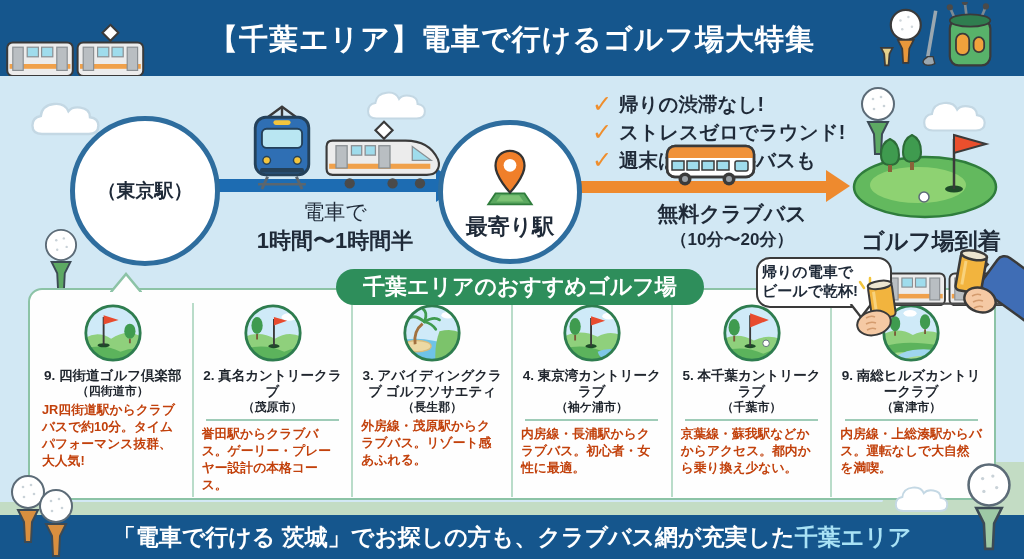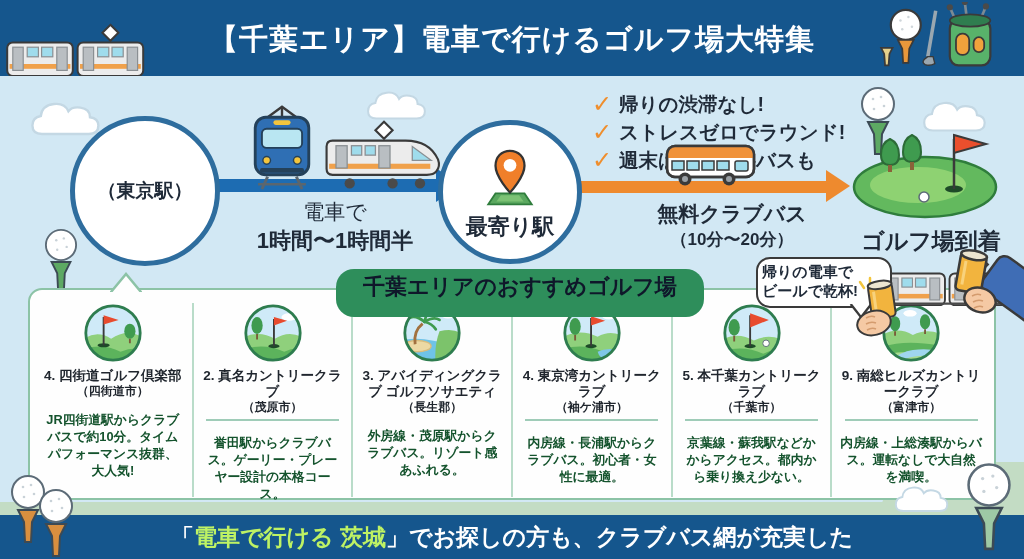--- a/index.html
+++ b/index.html
@@ -40,51 +40,51 @@
   .bcheck{color:#ef8e2d;font-size:24px;font-weight:900;line-height:1;}
   .blabel{font-size:19.5px;font-weight:800;}
   .busic{left:664px;top:142px;width:94px;height:48px;z-index:3;}
   .leg2{left:636px;top:200px;width:192px;text-align:center;}
   .leg2 .l1{font-size:21px;font-weight:800;}
   .leg2 .l2{font-size:17px;font-weight:800;}
   .greenpic{left:850px;top:124px;width:150px;height:98px;z-index:2;}
   .arrival{left:842px;top:226px;width:178px;text-align:center;font-size:23px;font-weight:800;}
 
   
-  .pill{left:336px;top:269px;height:48px;line-height:36px;padding:0 27px;background:#2e8e5b;
-        border-radius:18px;color:#0f172a;font-size:22px;font-weight:800;z-index:6;}
+  .pill{left:336px;top:269px;height:36px;line-height:36px;padding:0 27px;background:#2e8e5b;
+        border-radius:18px;color:#ffffff;font-size:22px;font-weight:800;z-index:6;}
   .box{left:28px;top:288px;width:968px;height:212px;background:#fefefe;border:2px solid #8cc3a6;
        border-radius:14px;z-index:2;box-sizing:border-box;}
   .notch{position:absolute;left:80px;top:-18px;width:32px;height:20px;}
   .cards{display:flex;padding:13px 4px 0 4px;height:194px;}
   .card{flex:1;padding:0 8px;min-width:0;}
   .card + .card{border-left:2px solid #b9dcc9;}
   .cicon{display:block;margin:0 auto;width:60px;height:60px;}
   .ctitle{margin-top:5px;font-size:13.5px;font-weight:800;text-align:center;line-height:1.18;color:#20262e;}
   .csub{font-size:12px;font-weight:800;text-align:center;line-height:1.18;color:#20262e;}
   .cdiv{margin:5px auto 4px auto;width:94%;border-top:2px solid #9fccb8;}
-  .cdesc{margin-top:13px;font-size:12.8px;font-weight:800;line-height:1.33;color:#14532d;text-align:center;}
+  .cdesc{margin-top:3px;font-size:12.8px;font-weight:800;line-height:1.33;color:#c2410c;}
 
   
   .bubble{left:756px;top:257px;width:124px;background:#fff;border:2.5px solid #3a3a3a;
           border-radius:14px;padding:4px 4px 5px 4px;text-align:left;font-size:15px;
           font-weight:800;z-index:7;}
   .btail{position:absolute;right:16px;bottom:-13px;width:26px;height:15px;}
   .trainright{left:870px;top:244px;width:156px;height:62px;z-index:3;}
   .handleft{left:832px;top:274px;width:76px;height:70px;z-index:8;}
   .armright{left:928px;top:246px;width:96px;height:106px;z-index:8;}
 
   
   .band{left:0;top:502px;width:1024px;height:16px;background:#c3dcc4;z-index:1;}
   .hill{left:880px;top:462px;width:250px;height:56px;background:#c3dcc4;
         border-radius:120px 120px 0 0;z-index:1;}
   .ftr{left:0;top:515px;width:1024px;height:44px;background:#15568d;z-index:2;
        display:flex;align-items:center;justify-content:center;}
   .ftr span{font-size:23px;font-weight:800;white-space:pre;}
-  .fw{color:#fff;} .fy{color:#bef264;} .fc{color:#a9e2f5;}
+  .fw{color:#fff;} .fy{color:#ffffff;} .fc{color:#a9e2f5;}
   .ballsleft{left:6px;top:470px;width:82px;height:88px;z-index:9;}
   .ballright{left:956px;top:462px;width:66px;height:92px;z-index:9;}
   .cloud{z-index:1;}
   .cloud4{z-index:3;}
 </style>
 </head>
 <body>
 
 <div class="stage">
 
@@ -299,21 +299,21 @@
             <path d="M-2 40 Q14 28 30 38 Q48 26 66 38 L66 66 L-2 66 Z" fill="#8fd07c"></path>
             <path d="M-2 50 Q20 42 40 52 Q54 46 66 50 L66 66 L-2 66 Z" fill="#5cb35c"></path>
             <ellipse cx="50" cy="30" rx="6" ry="8" fill="#3f9b4f"></ellipse>
               <line x1="50" y1="38" x2="50" y2="43" stroke="#7a5b3a" stroke-width="2"></line>
             <ellipse cx="22" cy="45" rx="6.5" ry="2.2" fill="#1e4a28"></ellipse>
             <line x1="22" y1="15" x2="22" y2="45" stroke="#3a3a3a" stroke-width="2"></line>
             <polygon points="22,13 38,18 22,23" fill="#e84b2e"></polygon>
           </g>
           <circle cx="32" cy="32" r="29" fill="none" stroke="#2e7d4f" stroke-width="3"></circle>
         </svg>
-        <div class="ctitle">4. 四街道ゴルフ倶楽部</div>
+        <div class="ctitle">9. 四街道ゴルフ倶楽部</div>
         <div class="csub">（四街道市）</div>
 
         <div class="cdesc">JR四街道駅からクラブバスで約10分。タイムパフォーマンス抜群、大人気!</div>
       </div>
 
       <div class="card">
         <svg class="cicon" viewBox="0 0 64 64">
           <defs>
               <clipPath id="cc2">
                 <circle cx="32" cy="32" r="29"></circle>
@@ -498,20 +498,21 @@
     </g>
   </svg>
 
   <div class="abs hill"></div>
   <div class="abs band"></div>
 
   <div class="abs ftr">
     <span class="fw">「</span>
     <span class="fy">電車で行ける 茨城</span>
     <span class="fw">」でお探しの方も、クラブバス網が充実した</span>
+    <span class="fc">千葉エリア</span>
   </div>
 
   <svg class="abs ballsleft" viewBox="0 0 82 88">
     <g color="#d98f3f">
       <use href="#sym-balltee" x="0" y="4" width="44" height="72"></use>
       <use href="#sym-balltee" x="28" y="18" width="44" height="72"></use>
     </g>
   </svg>
   <svg class="abs ballright" viewBox="0 0 44 72">
     <g color="#9ec9a5">

